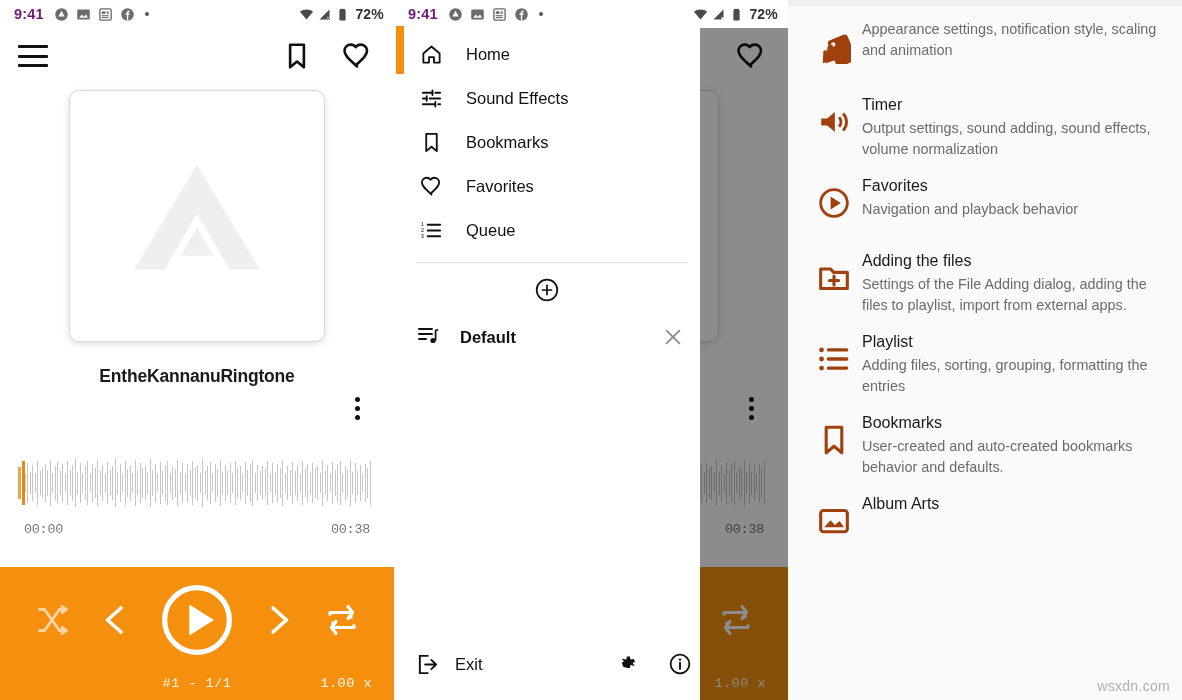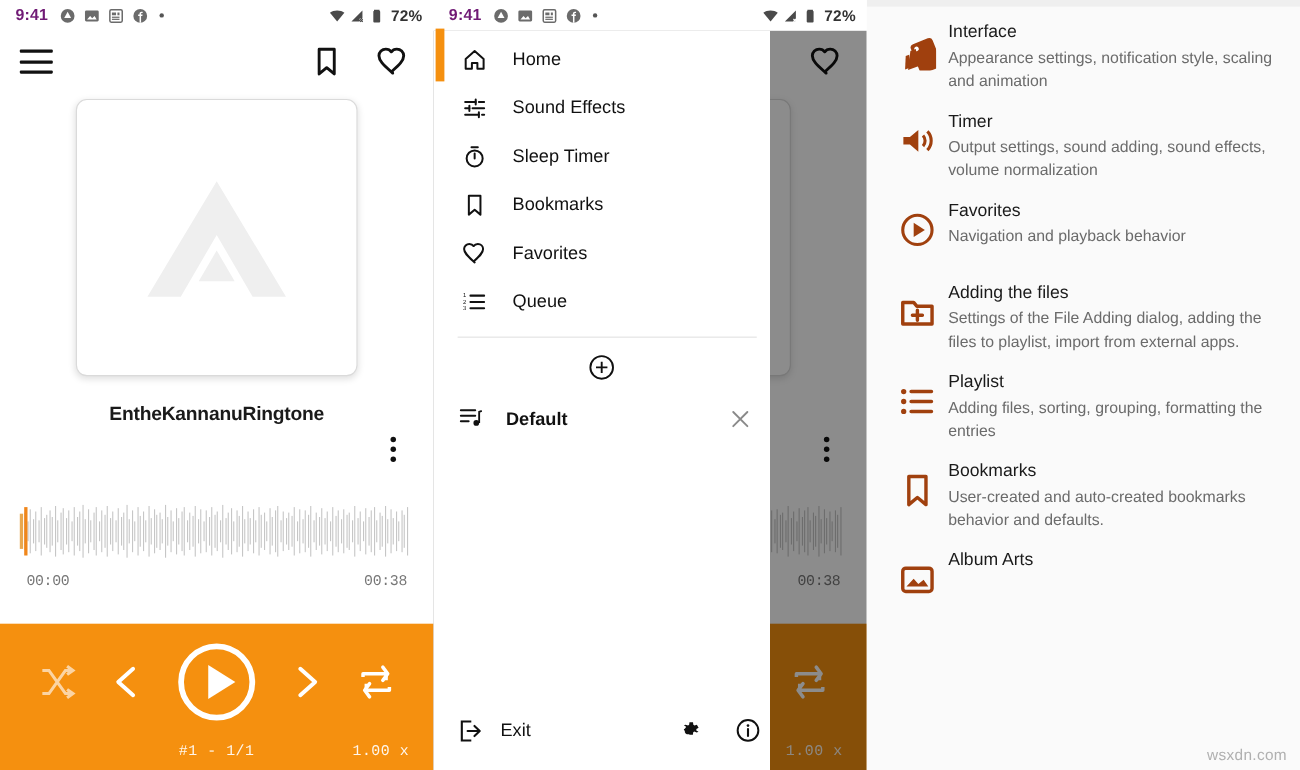--- a/index.html
+++ b/index.html
@@ -653,29 +653,20 @@
               <svg viewBox="0 0 24 24">
                 <path d="M3 6h10M16 6h5M3 12h4M10 12h11M3 18h13M19 18h2" stroke="#111" stroke-width="1.9" stroke-linecap="round"></path>
                 <path d="M13 3.6v4.8M7 9.6v4.8M16 15.6v4.8" stroke="#111" stroke-width="1.9" stroke-linecap="round"></path>
               </svg>
             </span>
             <span class="lb">Sound Effects</span>
           </div>
           <div class="drw-item">
             <span class="ic">
               <svg viewBox="0 0 24 24">
-                <circle cx="12" cy="13.6" r="7.6" fill="none" stroke="#111" stroke-width="1.9"></circle>
-                <path d="M12 13.6V8.8M9 3h6" stroke="#111" stroke-width="1.9" stroke-linecap="round"></path>
-              </svg>
-            </span>
-            <span class="lb">Sleep Timer</span>
-          </div>
-          <div class="drw-item">
-            <span class="ic">
-              <svg viewBox="0 0 24 24">
                 <path d="M6.5 3h11v18l-5.5-4.6L6.5 21z" fill="none" stroke="#111" stroke-width="1.9" stroke-linejoin="round"></path>
               </svg>
             </span>
             <span class="lb">Bookmarks</span>
           </div>
           <div class="drw-item">
             <span class="ic">
               <svg viewBox="0 0 24 24">
                 <path d="M12 20.4l-1.5-1.4C5.2 14.2 2 11.3 2 7.8 2 5 4.2 2.9 7 2.9c1.6 0 3.1.7 4 2 .9-1.3 2.4-2 4-2 2.8 0 5 2.1 5 4.9 0 3.5-3.2 6.4-8.5 11.2z" fill="none" stroke="#111" stroke-width="1.9" stroke-linejoin="round"></path>
               </svg>
@@ -746,21 +737,20 @@
             <svg viewBox="0 0 24 24">
               <g transform="rotate(-22 17 17)">
                 <rect x="11" y="5" width="15" height="20" rx="2.4" fill="#A0400E"></rect>
                 <circle cx="14.4" cy="8.6" r="1.5" fill="#fff"></circle>
               </g>
               <path d="M7.5 11.5l3.5-1.2 1.6 11-6.6 2.4z" fill="#A0400E"></path>
               <path d="M4.5 14.8l2.2-.8 1.3 8-3.9 1.4z" fill="#A0400E"></path>
             </svg>
           </div>
           <div class="set-tx">
-            <div class="set-title">Interface</div>
             <div class="set-sub">Appearance settings, notification style, scaling and animation</div>
           </div>
         </div>
         <div class="set-item">
           <div class="set-ic">
             <svg viewBox="0 0 24 24">
               <path d="M3 9.6h4.2L12.6 5v14l-5.4-4.6H3z" fill="#A0400E"></path>
               <path d="M15.6 8.6a5 5 0 010 6.8M18.4 6a8.6 8.6 0 010 12" fill="none" stroke="#A0400E" stroke-width="2"></path>
             </svg>
           </div>

